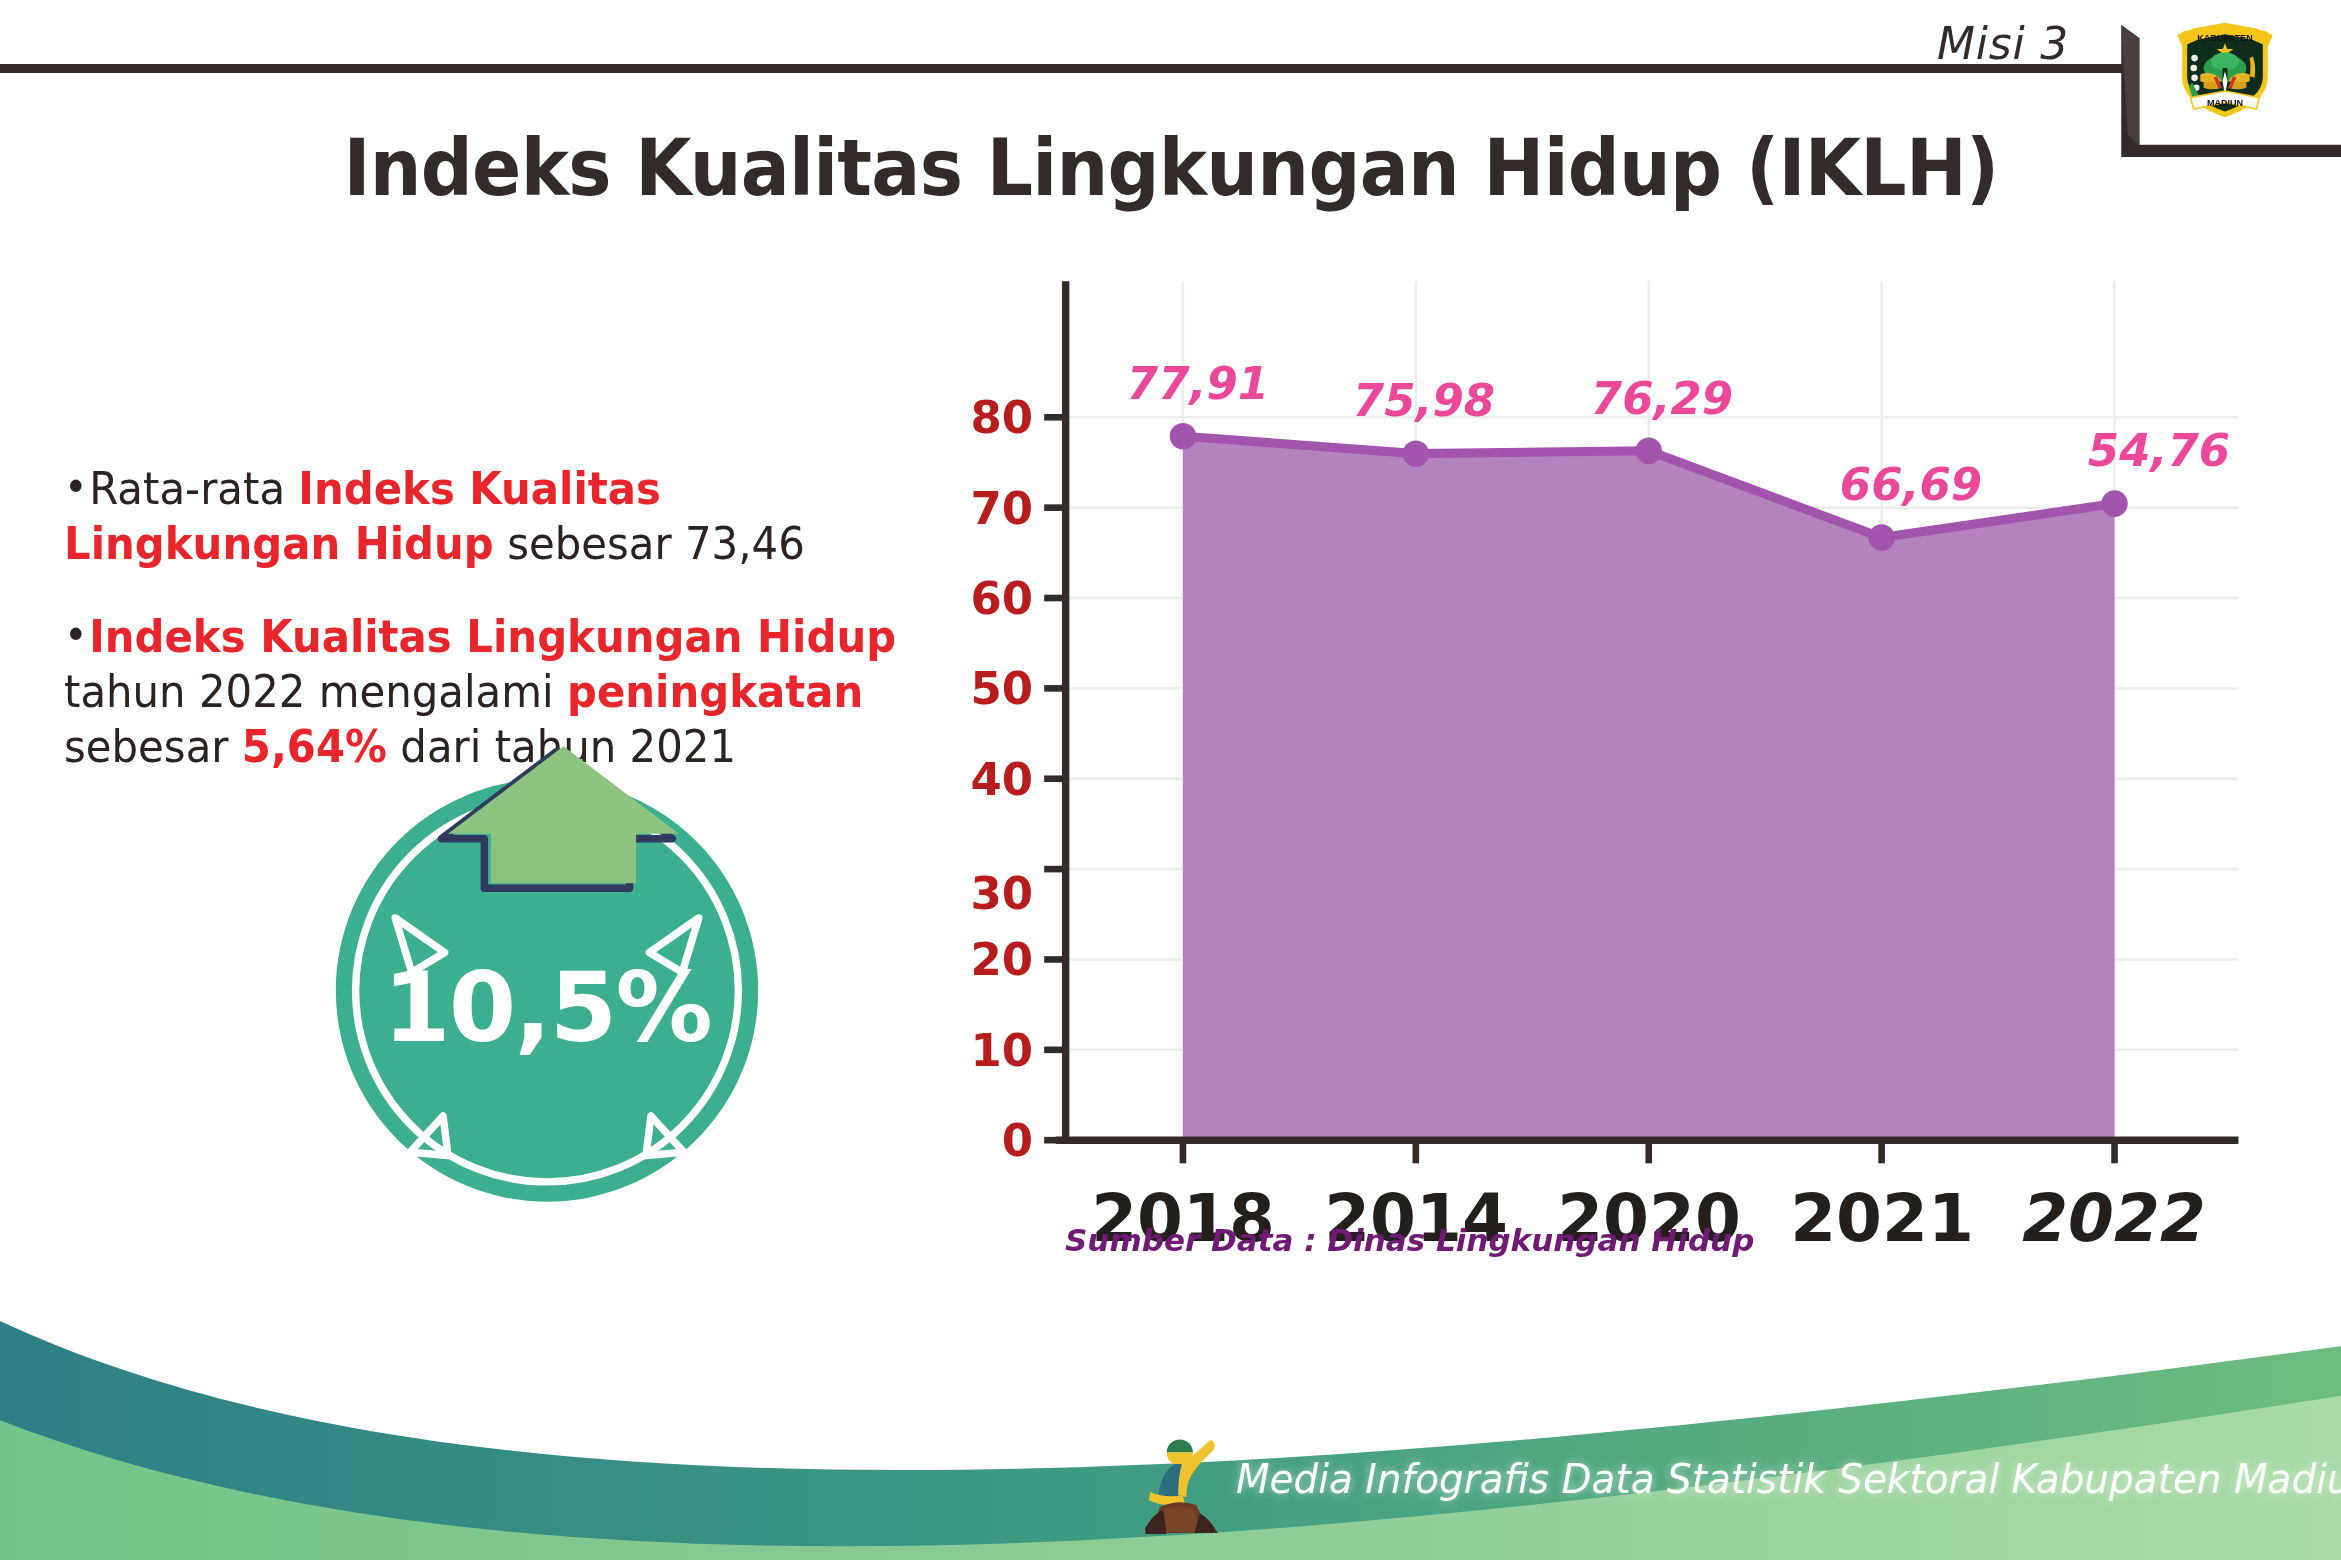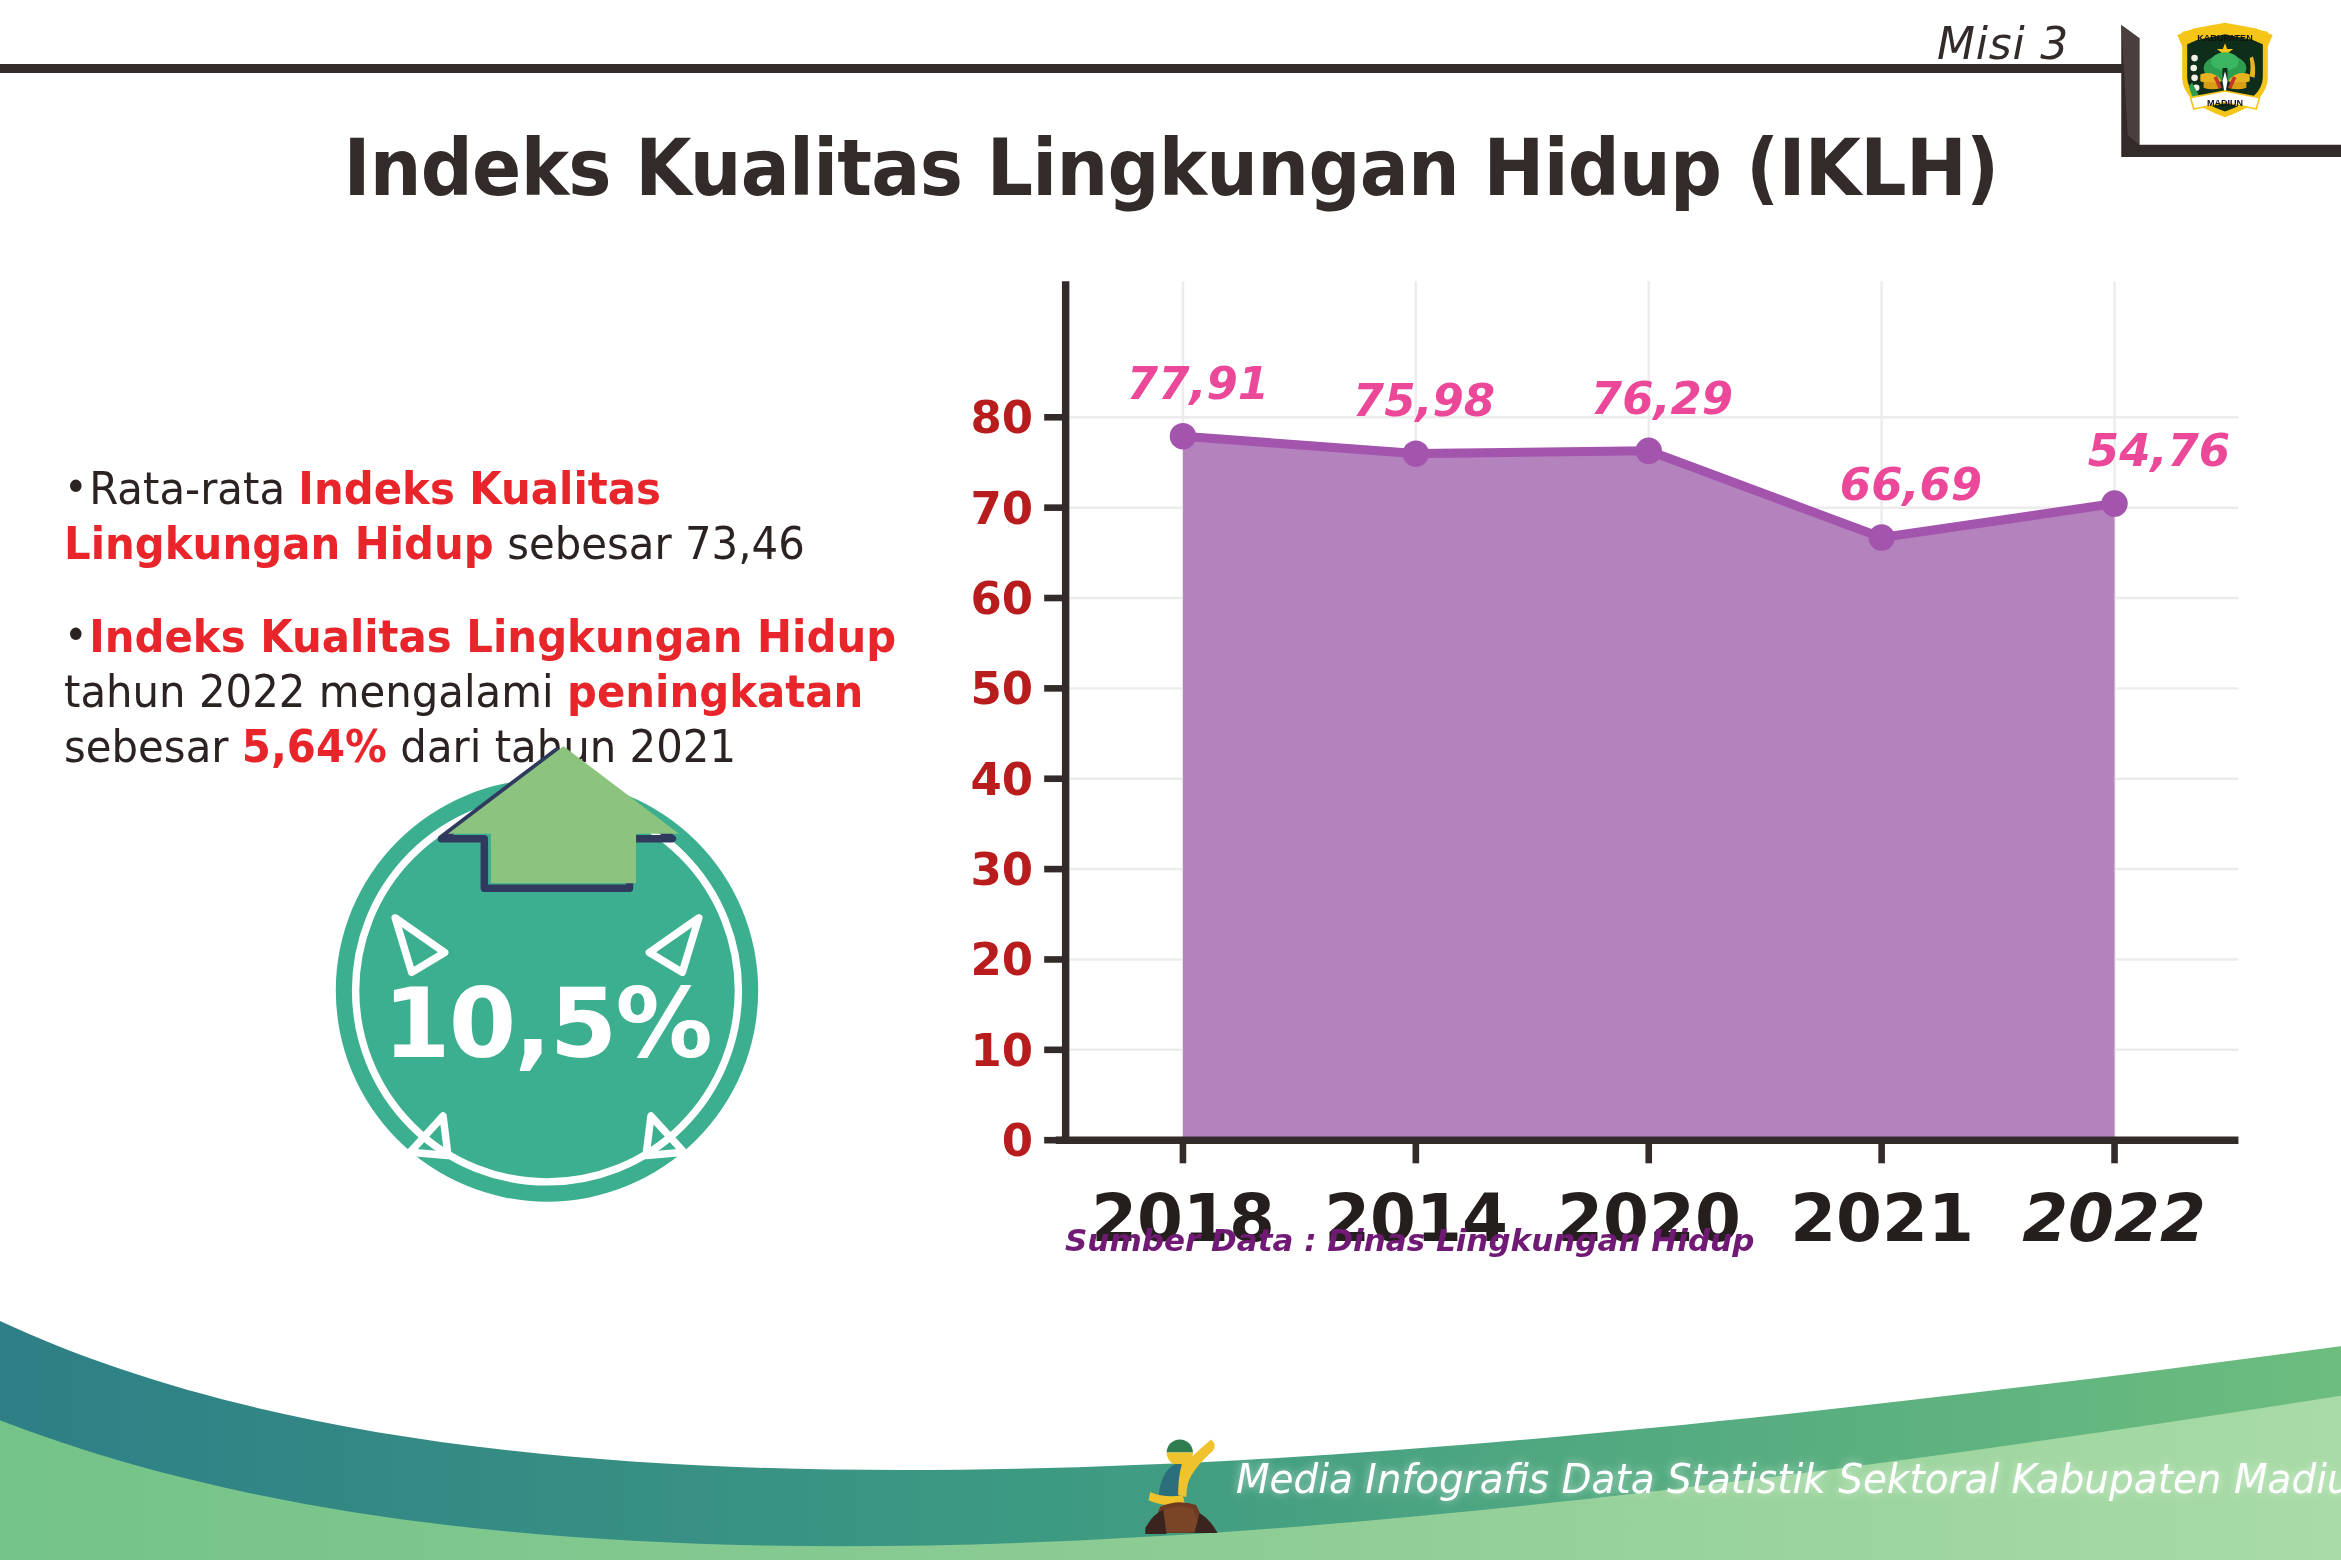--- a/index.html
+++ b/index.html
@@ -111,21 +111,21 @@
     font-family: "DejaVu Sans", sans-serif;
     font-weight: bold;
     font-size: 97px;
     color: #ffffff;
     letter-spacing: -1.7px;
     pointer-events: none;
   }
   #badge-value-wrap {
     position: absolute;
     left: 324px;
-    top: 16px;
+    top: 0;
     width: 446px;
     height: 1251px;
     pointer-events: none;
   }
 
   
   #chart {
     position: absolute;
     left: 950px;
     top: 273px;
@@ -308,21 +308,21 @@
       <line x1="282" y1="1050" x2="282" y2="1078" stroke="#332b29" stroke-width="8"></line>
       <line x1="564" y1="1050" x2="564" y2="1078" stroke="#332b29" stroke-width="8"></line>
       <line x1="846" y1="1050" x2="846" y2="1078" stroke="#332b29" stroke-width="8"></line>
       <line x1="1128" y1="1050" x2="1128" y2="1078" stroke="#332b29" stroke-width="8"></line>
       <line x1="1410" y1="1050" x2="1410" y2="1078" stroke="#332b29" stroke-width="8"></line>
     </svg>
   <div id="y-labels">
       <div class="y-tick-label" style="top: 867px; right: 1255px;">0</div>
       <div class="y-tick-label" style="top: 777px; right: 1255px;">10</div>
       <div class="y-tick-label" style="top: 686px; right: 1255px;">20</div>
-      <div class="y-tick-label" style="top: 596px; right: 1255px;">30</div>
+      <div class="y-tick-label" style="top: 620px; right: 1255px;">30</div>
       <div class="y-tick-label" style="top: 506px; right: 1255px;">40</div>
       <div class="y-tick-label" style="top: 415px; right: 1255px;">50</div>
       <div class="y-tick-label" style="top: 325px; right: 1255px;">60</div>
       <div class="y-tick-label" style="top: 235px; right: 1255px;">70</div>
       <div class="y-tick-label" style="top: 144px; right: 1255px;">80</div>
     </div>
   <div id="x-labels">
       <div class="x-tick-label" style="left: 233px; top: 907px;">2018</div>
       <div class="x-tick-label" style="left: 466px; top: 907px;">2014</div>
       <div class="x-tick-label" style="left: 699px; top: 907px;">2020</div>

